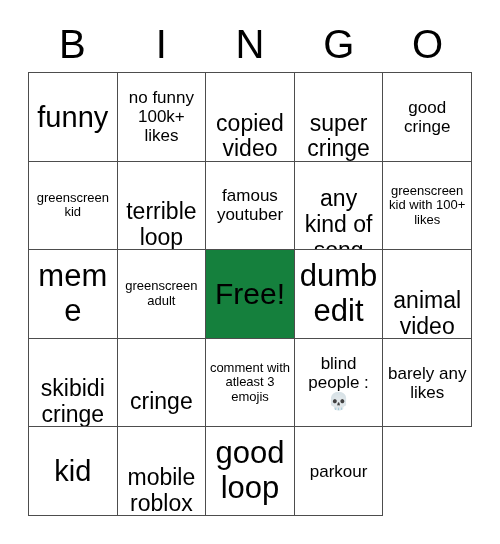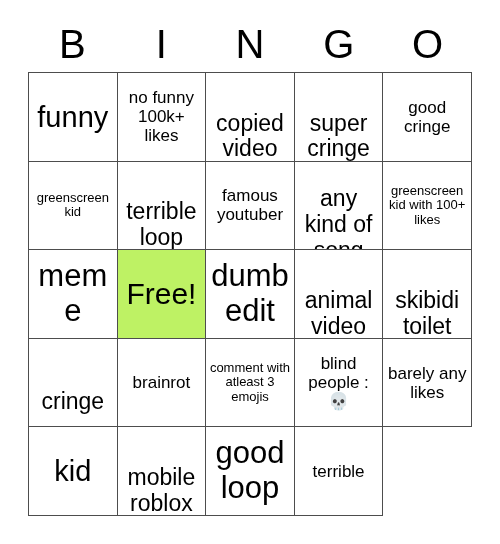--- a/index.html
+++ b/index.html
@@ -125,54 +125,54 @@
       </div>
       <div class="cell sz-md">
         <span class="cell-text">any kind of song</span>
       </div>
       <div class="cell sz-xs">
         <span class="cell-text">greenscreen kid with 100+ likes</span>
       </div>
       <div class="cell sz-lg">
         <span class="cell-text">meme</span>
       </div>
-      <div class="cell sz-xl free" style="background: #bef264;">
+      <div class="cell sz-xs">
+        <span class="cell-text">greenscreen adult</span>
+      </div>
+      <div class="cell sz-xl free" style="background: #15803d;">
         <span class="cell-text">Free!</span>
       </div>
       <div class="cell sz-lg">
         <span class="cell-text">dumb edit</span>
       </div>
       <div class="cell sz-md">
         <span class="cell-text">animal video</span>
       </div>
       <div class="cell sz-md">
-        <span class="cell-text">skibidi toilet</span>
+        <span class="cell-text">skibidi cringe</span>
       </div>
       <div class="cell sz-md">
         <span class="cell-text">cringe</span>
-      </div>
-      <div class="cell sz-sm">
-        <span class="cell-text">brainrot</span>
       </div>
       <div class="cell sz-xs">
         <span class="cell-text">comment with atleast 3 emojis</span>
       </div>
       <div class="cell sz-sm">
         <span class="cell-text">blind people : 💀</span>
       </div>
       <div class="cell sz-sm">
         <span class="cell-text">barely any likes</span>
       </div>
       <div class="cell sz-xl">
         <span class="cell-text">kid</span>
       </div>
       <div class="cell sz-md">
         <span class="cell-text">mobile roblox</span>
       </div>
       <div class="cell sz-lg">
         <span class="cell-text">good loop</span>
       </div>
       <div class="cell sz-sm">
-        <span class="cell-text">terrible</span>
+        <span class="cell-text">parkour</span>
       </div>
     </div>
 
 </div>
 
 </body></html>

